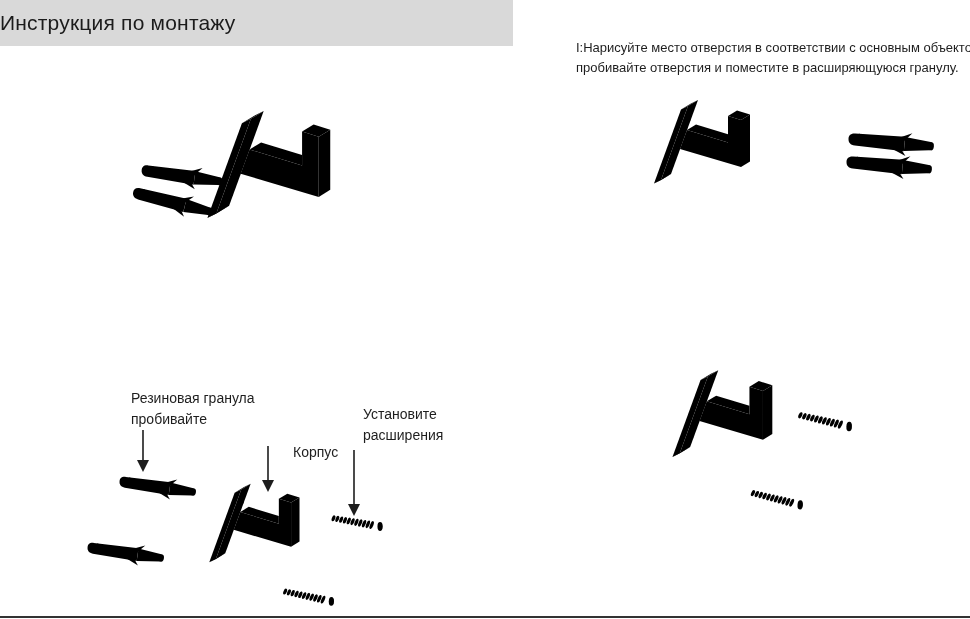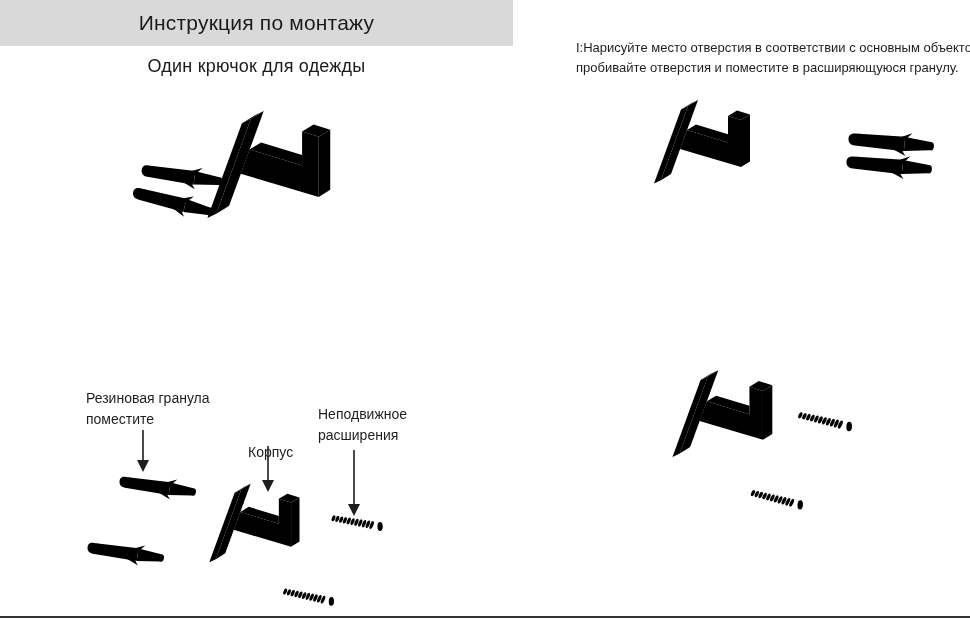--- a/index.html
+++ b/index.html
@@ -5,32 +5,32 @@
   html,body{margin:0;padding:0;background:#ffffff;}
   .page{
     position:relative;width:970px;height:619px;background:#ffffff;overflow:hidden;
     font-family:"Liberation Sans","DejaVu Sans",sans-serif;color:#1d1d1d;
   }
   .header-bar{
     position:absolute;left:0;top:0;width:513px;height:46px;background:#d9d9d9;
   }
   .header-title{
     position:absolute;left:0;top:0;width:513px;height:46px;line-height:46px;
-    text-align:center;font-size:21px;color:#1b1b1b;letter-spacing:.2px;
+    font-size:21px;color:#1b1b1b;letter-spacing:.2px;
   }
   .subtitle{
     position:absolute;left:0;top:56px;width:513px;text-align:center;
     font-size:18px;color:#1b1b1b;letter-spacing:.2px;
   }
   .step-text{position:absolute;font-size:13px;line-height:20px;color:#1e1e1e;}
   .step-text div{white-space:nowrap;}
   .step1{left:576px;top:38px;}
   .step2{left:576px;top:288px;}
   .part-label{position:absolute;font-size:14px;line-height:21px;color:#1e1e1e;}
-  .part-label div{white-space:nowrap;}
+  .part-label div{white-space:nowrap;margin-left:45px;}
   .lbl-anchor{left:86px;top:388px;}
   .lbl-body{left:248px;top:442px;}
   .lbl-base{left:318px;top:404px;}
   .fig{position:absolute;overflow:visible;}
   .arrow{position:absolute;overflow:visible;}
   .arrow line{stroke:#1d1d1d;stroke-width:1.6;}
   .arrow polygon{fill:#1d1d1d;stroke:none;}
   .bottom-rule{position:absolute;left:0;top:616px;width:970px;height:2px;background:#333333;}
 </style>
 </head>
@@ -90,37 +90,36 @@
         <ellipse class="fc" rx="3.8" ry="6.6" transform="translate(83,13) rotate(-10)"></ellipse>
         <ellipse class="ln" rx="1.8" ry="4.6" transform="translate(84.6,13) rotate(-10)"></ellipse>
         <path class="ln" d="M81,9.4 L85.4,16.8 M80.6,14.8 L86.2,11.2"></path>
       </symbol>
     </defs>
   </svg>
 
   <div class="header-bar">
     <div class="header-title">Инструкция по монтажу</div>
   </div>
-  <div class="subtitle">Один крючок для одежды</div>
 
   <svg class="fig" style="left:108px;top:100px" width="280" height="170">
     <use href="#sym-hook" width="250" height="210" transform="translate(84,6) scale(0.64)"></use>
     <use href="#sym-dowel" width="96" height="30" transform="translate(32,56) rotate(8) scale(0.95)"></use>
     <use href="#sym-dowel" width="96" height="30" transform="translate(25,78) rotate(14) scale(0.95)"></use>
   </svg>
 
   <div class="part-label lbl-anchor">
     <div>Резиновая гранула</div>
-    <div>поместите</div>
+    <div>пробивайте</div>
   </div>
   <div class="part-label lbl-body">
     <div>Корпус</div>
   </div>
   <div class="part-label lbl-base">
-    <div>Неподвижное</div>
+    <div>Установите</div>
     <div>расширения</div>
   </div>
 
   <svg class="arrow" style="left:135px;top:430px" width="16" height="42">
     <line x1="8" y1="0" x2="8" y2="31"></line>
       <polygon points="2,30 14,30 8,42"></polygon>
   </svg>
   <svg class="arrow" style="left:260px;top:446px" width="16" height="46">
     <line x1="8" y1="0" x2="8" y2="35"></line>
       <polygon points="2,34 14,34 8,46"></polygon>

